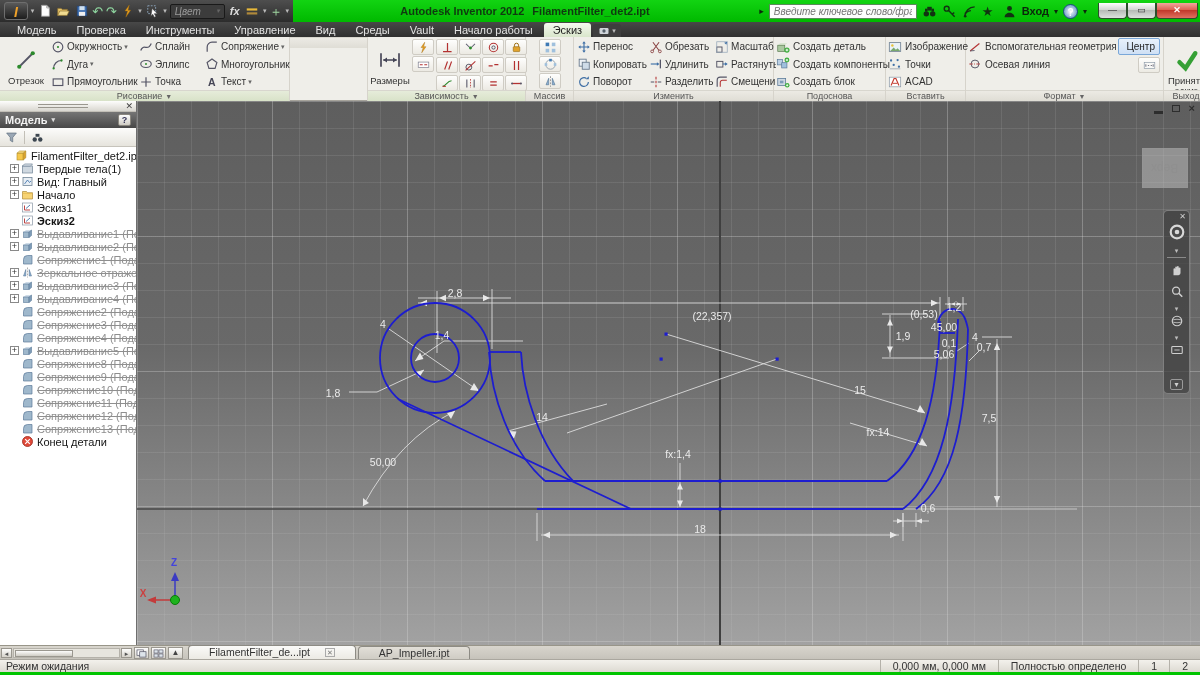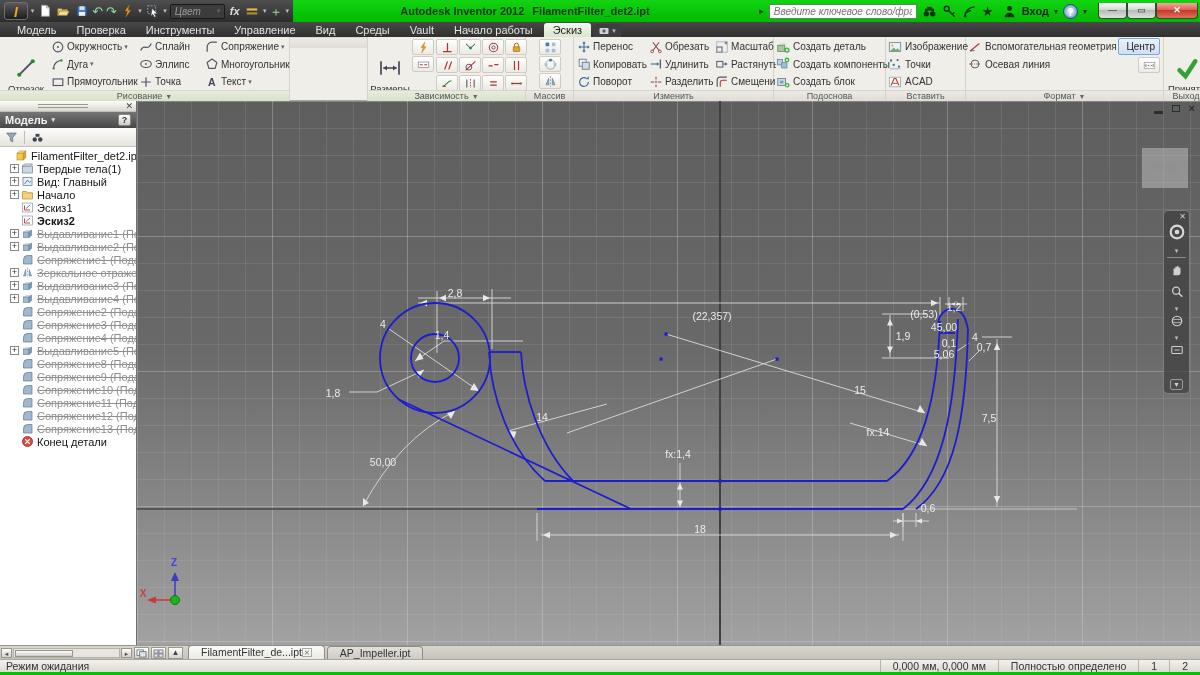--- a/index.html
+++ b/index.html
@@ -34,21 +34,21 @@
   .rtab.active{background:linear-gradient(#f5f9f0,#d9e6cb);color:#1c1c1c;border-radius:3px 3px 0 0;margin-top:32px;}
   .tabextra{display:flex;align-items:center;gap:2px;background:#3e3e3e;border-radius:3px 3px 0 0;padding:0 5px;height:13px;}
   .tabextra .dd{color:#bbb;font-size:7px;}
   
   .ribbon{position:absolute;left:0;top:37px;width:1200px;height:64px;background:#efeee9;display:flex;border-bottom:1px solid #a7a49c;}
   .panel{height:64px;border-right:1px solid #d6d3cb;display:flex;flex-direction:column;flex:none;}
   .pbody{height:53px;display:flex;align-items:flex-start;padding:1px 1px 0 2px;}
   .pfoot{height:11px;font-size:9px;color:#555;text-align:center;line-height:10px;background:linear-gradient(#eceae4,#dfddd5);border-top:1px solid #d8d6ce;white-space:nowrap;overflow:hidden;}
   .pfoot.green{background:linear-gradient(#e6ecda,#d8e2c8);}
   .fdd{font-size:7px;color:#666;margin-left:3px;}
-  .bigbtn{display:flex;flex-direction:column;align-items:center;font-size:9.5px;color:#333;padding-top:18px;text-align:center;line-height:10px;flex:none;}
+  .bigbtn{display:flex;flex-direction:column;align-items:center;font-size:9.5px;color:#333;padding-top:10px;text-align:center;line-height:10px;flex:none;}
   .bigbtn .bic{margin-bottom:2px;}
   .bigbtn svg{width:24px;height:24px;}
   .sgrid{display:grid;grid-auto-flow:column;grid-template-rows:repeat(3,17.5px);align-items:center;}
   .dgrid{grid-template-columns:88px 66px 90px;}
   .mgrid{grid-template-columns:72px 66px 62px;}
   .sbtn{display:flex;align-items:center;gap:2px;font-size:10px;color:#333;padding:0 1px;white-space:nowrap;overflow:hidden;height:17px;}
   .sbtn .ic,.vrow .ic{width:14px;height:14px;flex:none;}
   .dd{font-size:7px;color:#666;}
   .auxcol{display:flex;flex-direction:column;gap:1px;margin:1px 2px 0 2px;}
   .cgrid{display:grid;grid-template-columns:repeat(4,22px);grid-template-rows:repeat(3,17px);gap:1px;margin-top:1px;}
@@ -105,21 +105,21 @@
   
   .bottombar{position:absolute;left:0;top:645px;width:1200px;height:14px;background:linear-gradient(#d8d5cd,#c6c3bb);border-top:1px solid #989589;display:flex;align-items:flex-end;}
   .bscroll{width:133px;height:12px;display:flex;align-items:center;gap:1px;padding:0 1px;flex:none;}
   .barrow{width:11px;height:10px;background:linear-gradient(#fdfdfc,#d6d3cb);border:1px solid #9a978f;font-size:7px;line-height:9px;text-align:center;color:#555;}
   .btrack{flex:1;height:10px;background:#e7e5de;border:1px solid #b5b2aa;position:relative;}
   .bthumb{position:absolute;left:1px;top:1px;width:55%;height:7px;background:linear-gradient(#fcfcfb,#cfccc4);border:1px solid #9a978f;}
   .wicon{width:15px;height:12px;margin:0 1px;background:linear-gradient(#fdfdfc,#d6d3cb);border:1px solid #9a978f;display:flex;align-items:center;justify-content:center;}
   .wicon svg{width:11px;height:9px;}
   .wicon.up{font-size:8px;color:#444;line-height:10px;}
   .dtabs{display:flex;align-items:flex-end;margin-left:4px;gap:2px;}
-  .dtab{font-size:10.5px;color:#333;background:linear-gradient(#e2dfd8,#cfccc4);border:1px solid #8d8b84;border-bottom:none;border-radius:4px 4px 0 0;padding:0 12px;height:13px;line-height:13px;display:flex;align-items:center;gap:0;white-space:nowrap;justify-content:flex-end;}
+  .dtab{font-size:10.5px;color:#333;background:linear-gradient(#e2dfd8,#cfccc4);border:1px solid #8d8b84;border-bottom:none;border-radius:4px 4px 0 0;padding:0 20px;height:13px;line-height:13px;display:flex;align-items:center;gap:15px;white-space:nowrap;justify-content:flex-end;}
   .dtab.active{background:linear-gradient(#fafaf8,#eceae4);height:14px;}
   .tclose{font-size:7px;color:#777;border:1px solid #aaa;line-height:7px;padding:0 1px;}
   .status{position:absolute;left:0;top:659px;width:1200px;height:13px;background:linear-gradient(#f3f1ec,#ddDAD2);background:linear-gradient(#f3f1ec,#dddad2);border-top:1px solid #aaa79f;display:flex;align-items:center;font-size:10.5px;color:#333;gap:44px;}
   .sleft{padding-left:6px;}
   .sright{margin-left:auto;display:flex;height:13px;align-items:center;}
   .scell{padding:0 12px;border-left:1px solid #b5b2aa;line-height:12px;white-space:nowrap;}
   .greenline{position:absolute;left:0;top:672px;width:1200px;height:3px;background:#00c400;}
   .ic{display:inline-block;vertical-align:middle;}
 </style>
 </head>

